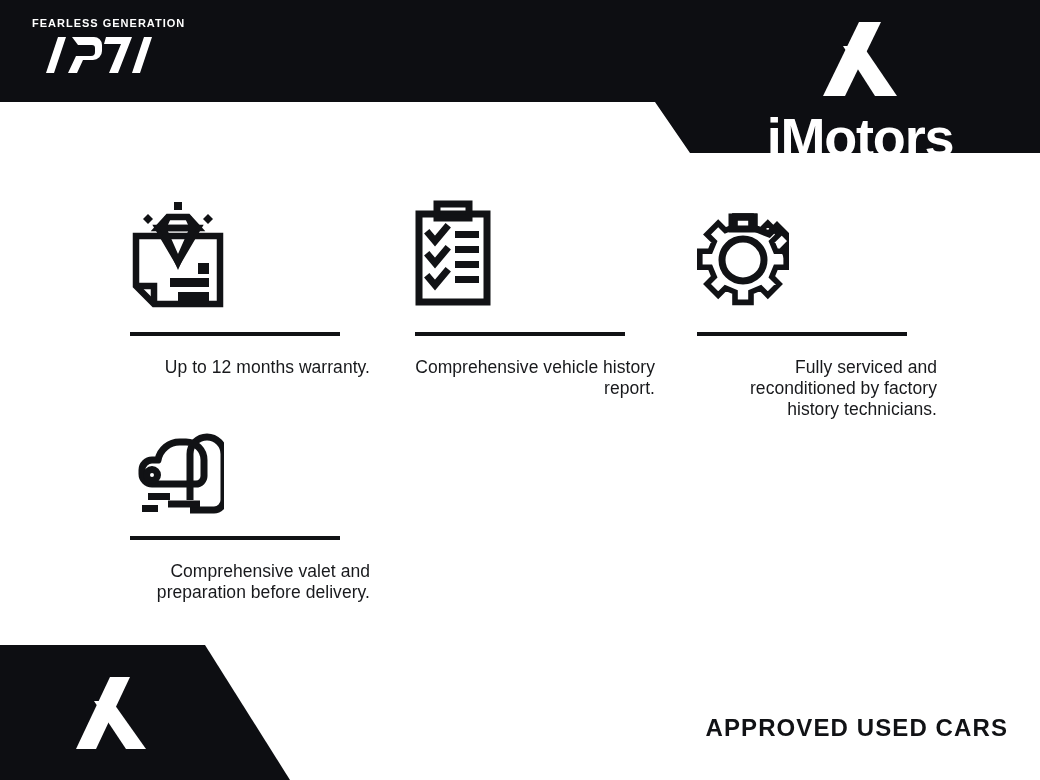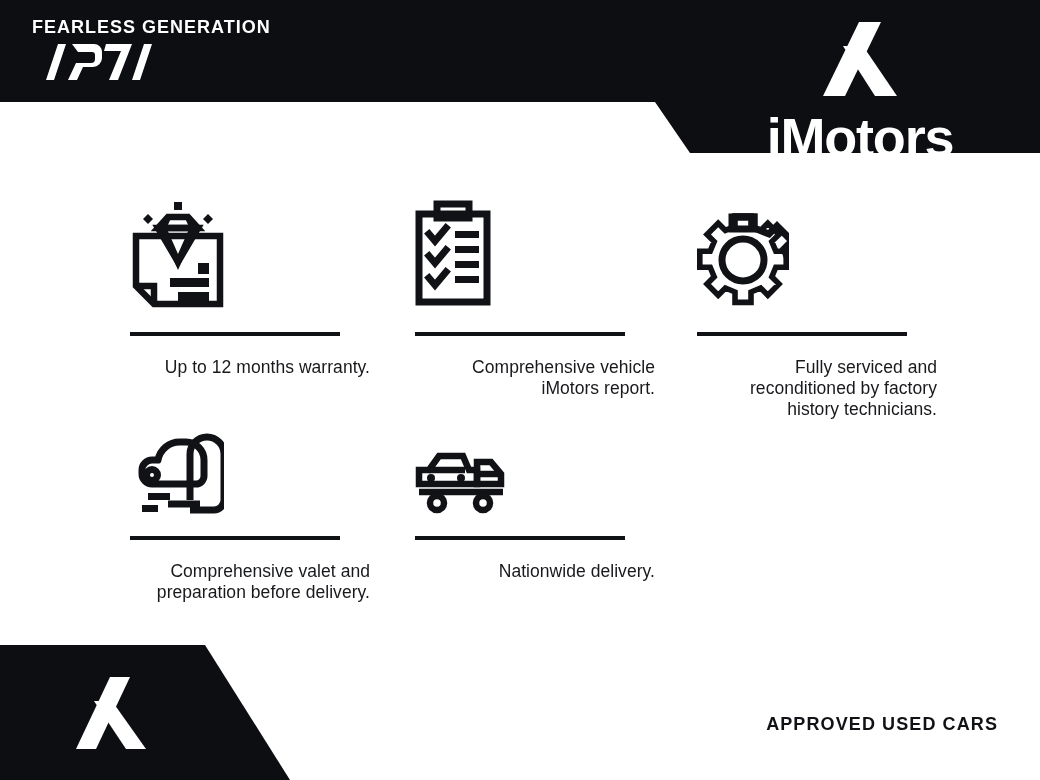--- a/index.html
+++ b/index.html
@@ -20,21 +20,21 @@
   .header-shape {
     position:absolute; left:0; top:0; width:1040px; height:153px;
     background:#0d0e12;
     clip-path: polygon(0 0, 1040px 0, 1040px 153px, 690px 153px, 655px 102px, 0 102px);
   }
   .fearless-block {
     position:absolute; left:32px; top:18px; width:320px; height:72px;
     z-index:3;
   }
   .fearless-text {
-    font-size:18px; font-weight:bold; letter-spacing:1.0px;
+    font-size:11px; font-weight:bold; letter-spacing:1.0px;
     color:#ffffff; line-height:1; white-space:nowrap;
     font-family:"Liberation Sans", sans-serif;
   }
   .year-mark {
     margin-top:4px; height:44px; width:120px; position:relative;
   }
   .year-mark svg { display:block; }
 
   .brand-block {
     position:absolute; left:700px; top:22px; width:320px; height:78px;
@@ -74,22 +74,22 @@
   
   .footer-shape {
     position:absolute; left:0; top:645px; width:340px; height:135px;
     background:#0d0e12;
     clip-path: polygon(0 0, 205px 0, 290px 135px, 0 135px);
   }
   .footer-mark {
     position:absolute; left:72px; top:677px; width:78px; height:72px; z-index:3;
   }
   .footer-tagline {
-    position:absolute; right:42px; top:714px;
-    font-size:18px; font-weight:bold; letter-spacing:1.1px;
+    position:absolute; right:32px; top:714px;
+    font-size:24px; font-weight:bold; letter-spacing:1.1px;
     color:#111215; white-space:nowrap;
     font-family:"Liberation Sans", sans-serif;
   }
 </style>
 </head>
 <body>
 
 <div class="header">
   <div class="header-shape"></div>
 
@@ -163,21 +163,21 @@
           <rect x="40" y="76" width="24" height="7"></rect>
         </g>
         <g fill="none" stroke="#111215" stroke-width="7" stroke-linecap="square" stroke-linejoin="miter">
           <polyline points="14,34 20,41 31,28"></polyline>
           <polyline points="14,56 20,63 31,50"></polyline>
           <polyline points="14,78 20,85 31,72"></polyline>
         </g>
       </svg>
     </div>
     <div class="rule"></div>
-    <div class="feature-text">Comprehensive vehicle iMotors report.</div>
+    <div class="feature-text">Comprehensive vehicle history report.</div>
   </div>
 
   <div class="feature c3 r1">
     <div class="icon-wrap">
       <svg width="92" height="102" viewBox="0 0 92 102">
         <g transform="translate(46,53)">
           <g fill="none" stroke="#111215" stroke-width="7" stroke-linejoin="miter">
             <path d="M-11,-44 h22 v12 h-22 z" transform="rotate(0)"></path>
           </g>
           <path fill="#111215" d="
@@ -239,44 +239,20 @@
         <g fill="#111215">
           <rect x="18" y="75" width="22" height="7"></rect>
           <rect x="12" y="87" width="16" height="7"></rect>
         </g>
       </svg>
     </div>
     <div class="rule"></div>
     <div class="feature-text">Comprehensive valet and preparation before delivery.</div>
   </div>
 
-  <div class="feature c2 r2">
-    <div class="icon-wrap">
-      <svg width="92" height="66" viewBox="0 0 92 66">
-        <g fill="none" stroke="#111215" stroke-width="6.5" stroke-linejoin="miter">
-
-          <path d="M4,36 V22 h10 l10,-14 h24 l6,14 h8 V36 Z"></path>
-          <path d="M14,22 h36"></path>
-
-          <path d="M62,36 V14 h14 l10,12 V36 Z"></path>
-          <path d="M62,26 h24"></path>
-
-          <path d="M4,44 H88"></path>
-          <circle cx="22" cy="55" r="7"></circle>
-          <circle cx="68" cy="55" r="7"></circle>
-        </g>
-        <g fill="#111215">
-          <circle cx="16" cy="30" r="4"></circle>
-          <circle cx="46" cy="30" r="4"></circle>
-        </g>
-      </svg>
-    </div>
-    <div class="rule"></div>
-    <div class="feature-text">Nationwide delivery.</div>
-  </div>
 
 </div>
 
 <div class="footer-shape"></div>
 <div class="footer-mark">
   <svg width="78" height="72" viewBox="0 0 78 72">
     <polygon points="38,0 58,0 24,72 4,72" fill="#ffffff"></polygon>
     <polygon points="22,24 40,24 74,72 54,72" fill="#ffffff"></polygon>
   </svg>
 </div>

